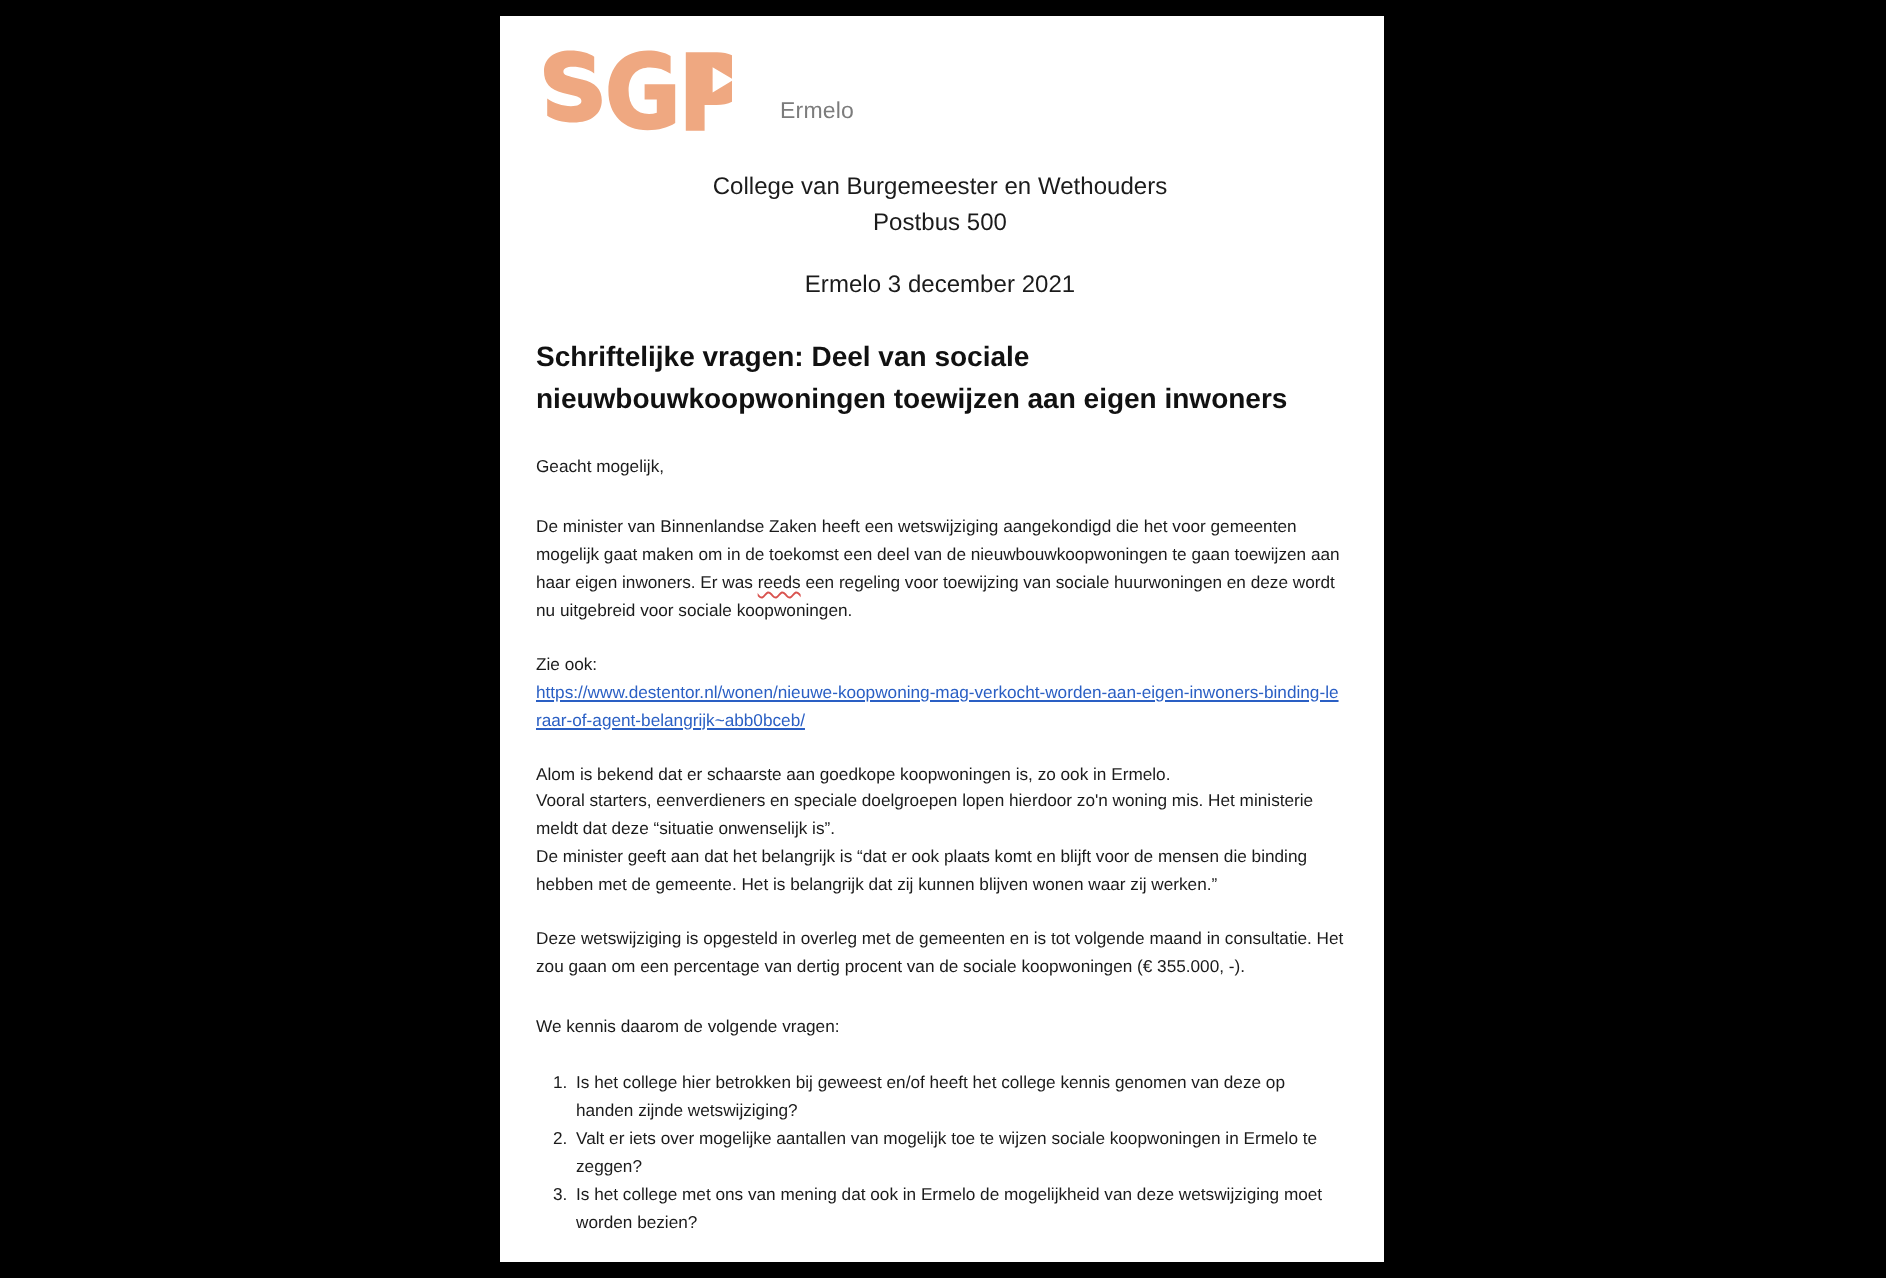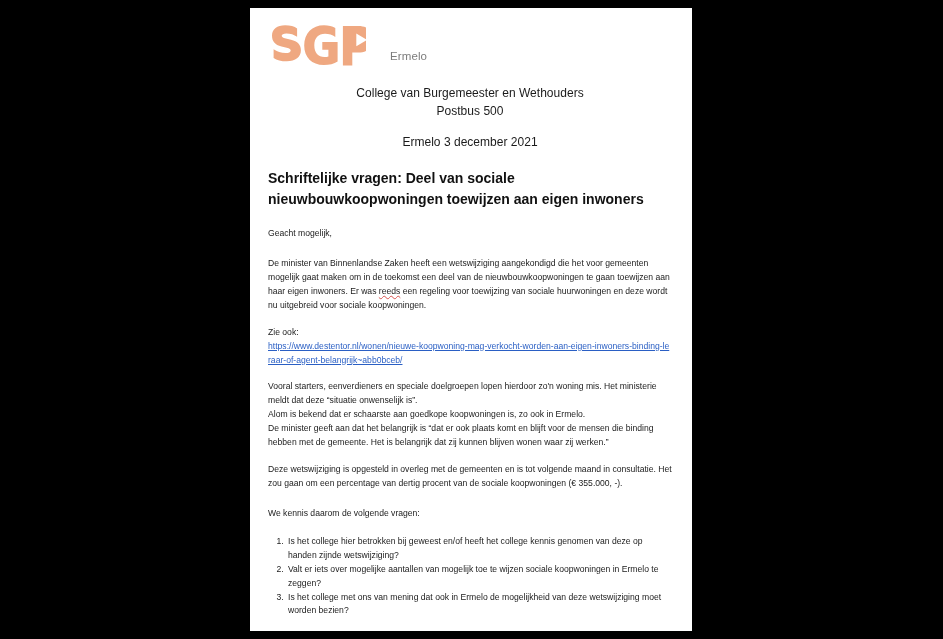--- a/index.html
+++ b/index.html
@@ -171,22 +171,22 @@
 
       <div class="gap-md"></div>
 
       
       <div class="para">Zie ook:</div>
       <a class="link" href="#">https://www.destentor.nl/wonen/nieuwe-koopwoning-mag-verkocht-worden-aan-eigen-inwoners-binding-leraar-of-agent-belangrijk~abb0bceb/</a>
 
       <div class="gap-md"></div>
 
       
+      <div class="para">Alom is bekend dat er schaarste aan goedkope koopwoningen is, zo ook in Ermelo.</div>
       <div class="para">Vooral starters, eenverdieners en speciale doelgroepen lopen hierdoor zo'n woning mis. Het ministerie meldt dat deze “situatie onwenselijk is”.</div>
-      <div class="para">Alom is bekend dat er schaarste aan goedkope koopwoningen is, zo ook in Ermelo.</div>
       <div class="para">De minister geeft aan dat het belangrijk is “dat er ook plaats komt en blijft voor de mensen die binding hebben met de gemeente. Het is belangrijk dat zij kunnen blijven wonen waar zij werken.”</div>
 
       <div class="gap-md"></div>
 
       <div class="para">Deze wetswijziging is opgesteld in overleg met de gemeenten en is tot volgende maand in consultatie. Het zou gaan om een percentage van dertig procent van de sociale koopwoningen (€ 355.000, -).</div>
 
       <div class="gap-lg"></div>
 
       
       <div class="para">We kennis daarom de volgende vragen:</div>

